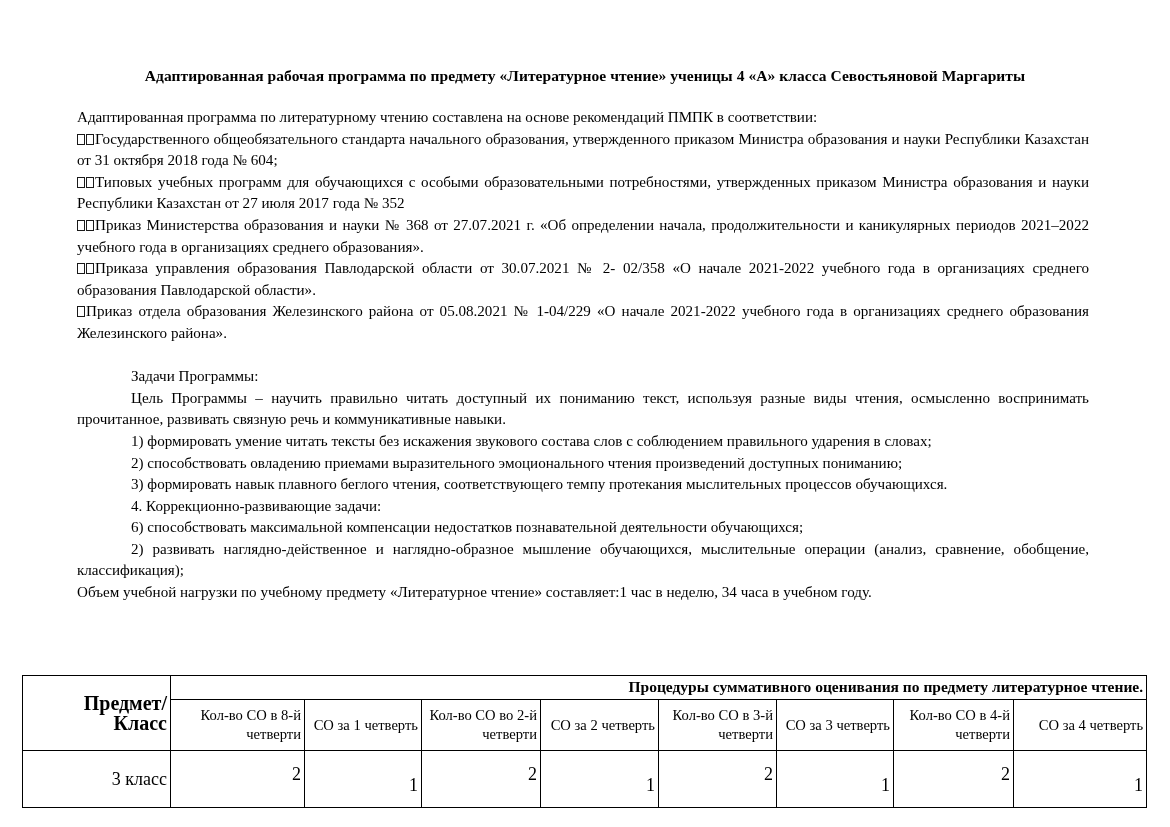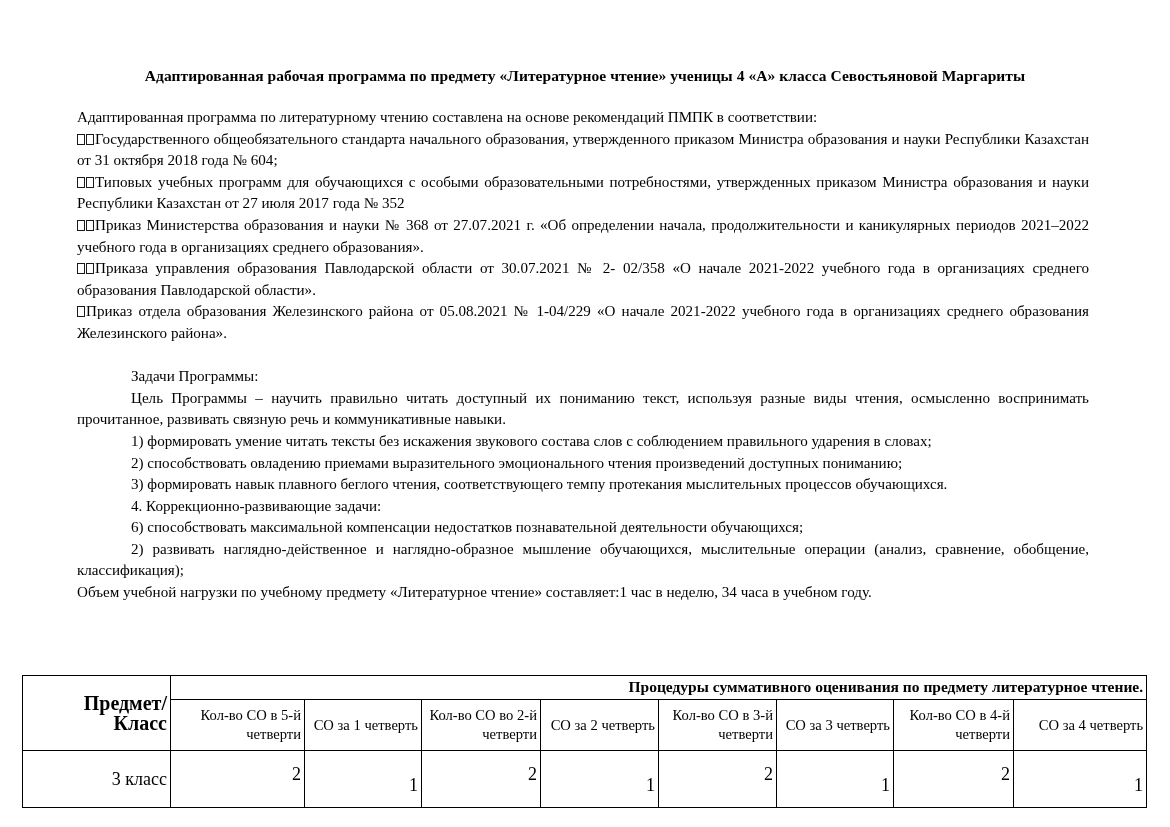--- a/index.html
+++ b/index.html
@@ -176,21 +176,21 @@
     </colgroup>
     <thead>
       <tr>
         <th class="subject-head" rowspan="2">
           <span>Предмет/</span><br>
           <span>Класс</span>
         </th>
         <th class="span-head" colspan="8">Процедуры суммативного оценивания по предмету литературное чтение.</th>
       </tr>
       <tr>
-        <th class="col-head">Кол-во СО в 5-й четверти</th>
+        <th class="col-head">Кол-во СО в 8-й четверти</th>
         <th class="col-head">СО за 1 четверть</th>
         <th class="col-head">Кол-во СО во 2-й четверти</th>
         <th class="col-head">СО за 2 четверть</th>
         <th class="col-head">Кол-во СО в 3-й четверти</th>
         <th class="col-head">СО за 3 четверть</th>
         <th class="col-head">Кол-во СО в 4-й четверти</th>
         <th class="col-head">СО за 4 четверть</th>
       </tr>
     </thead>
     <tbody>

